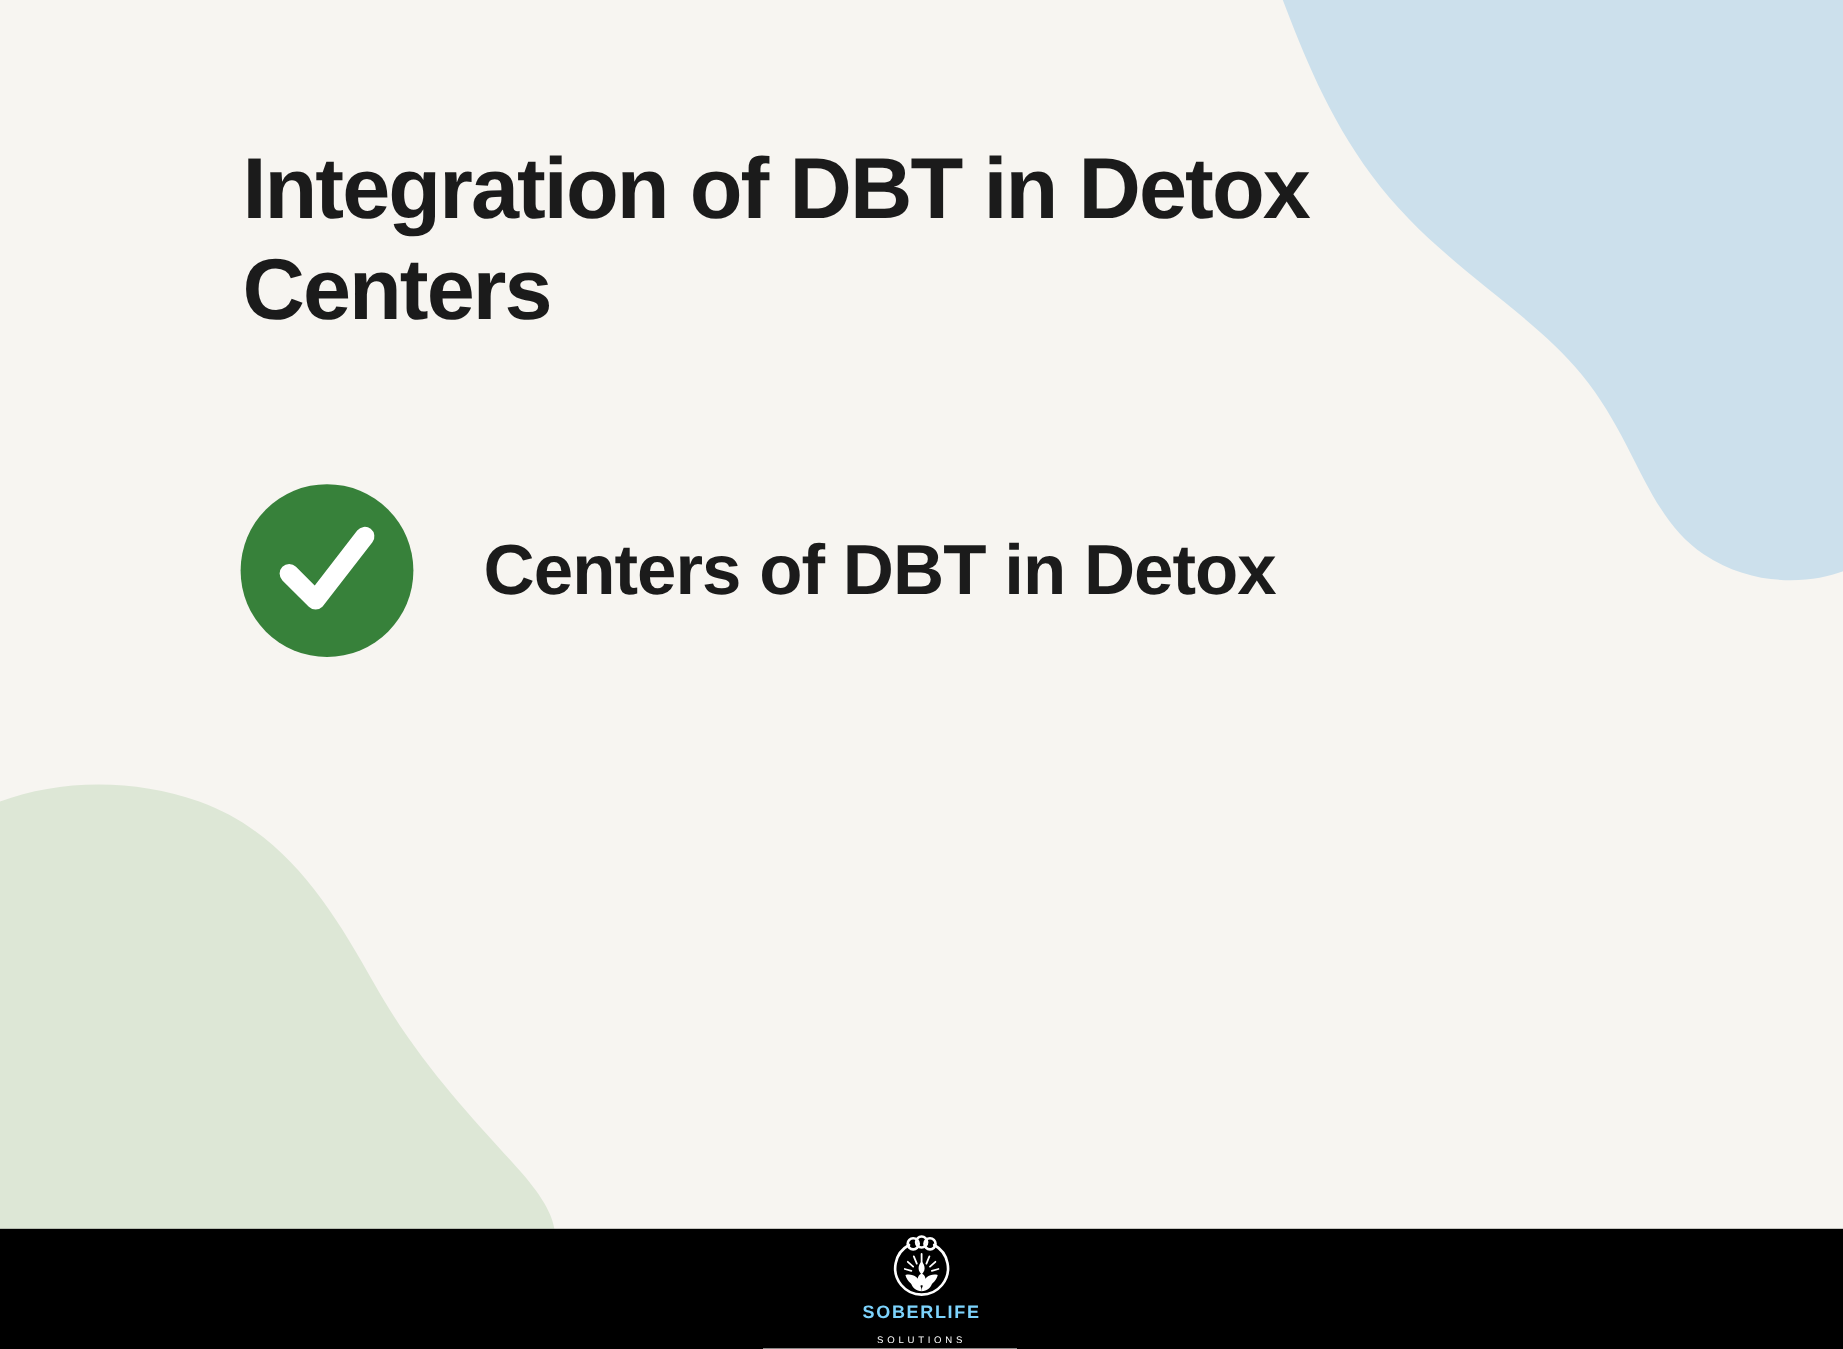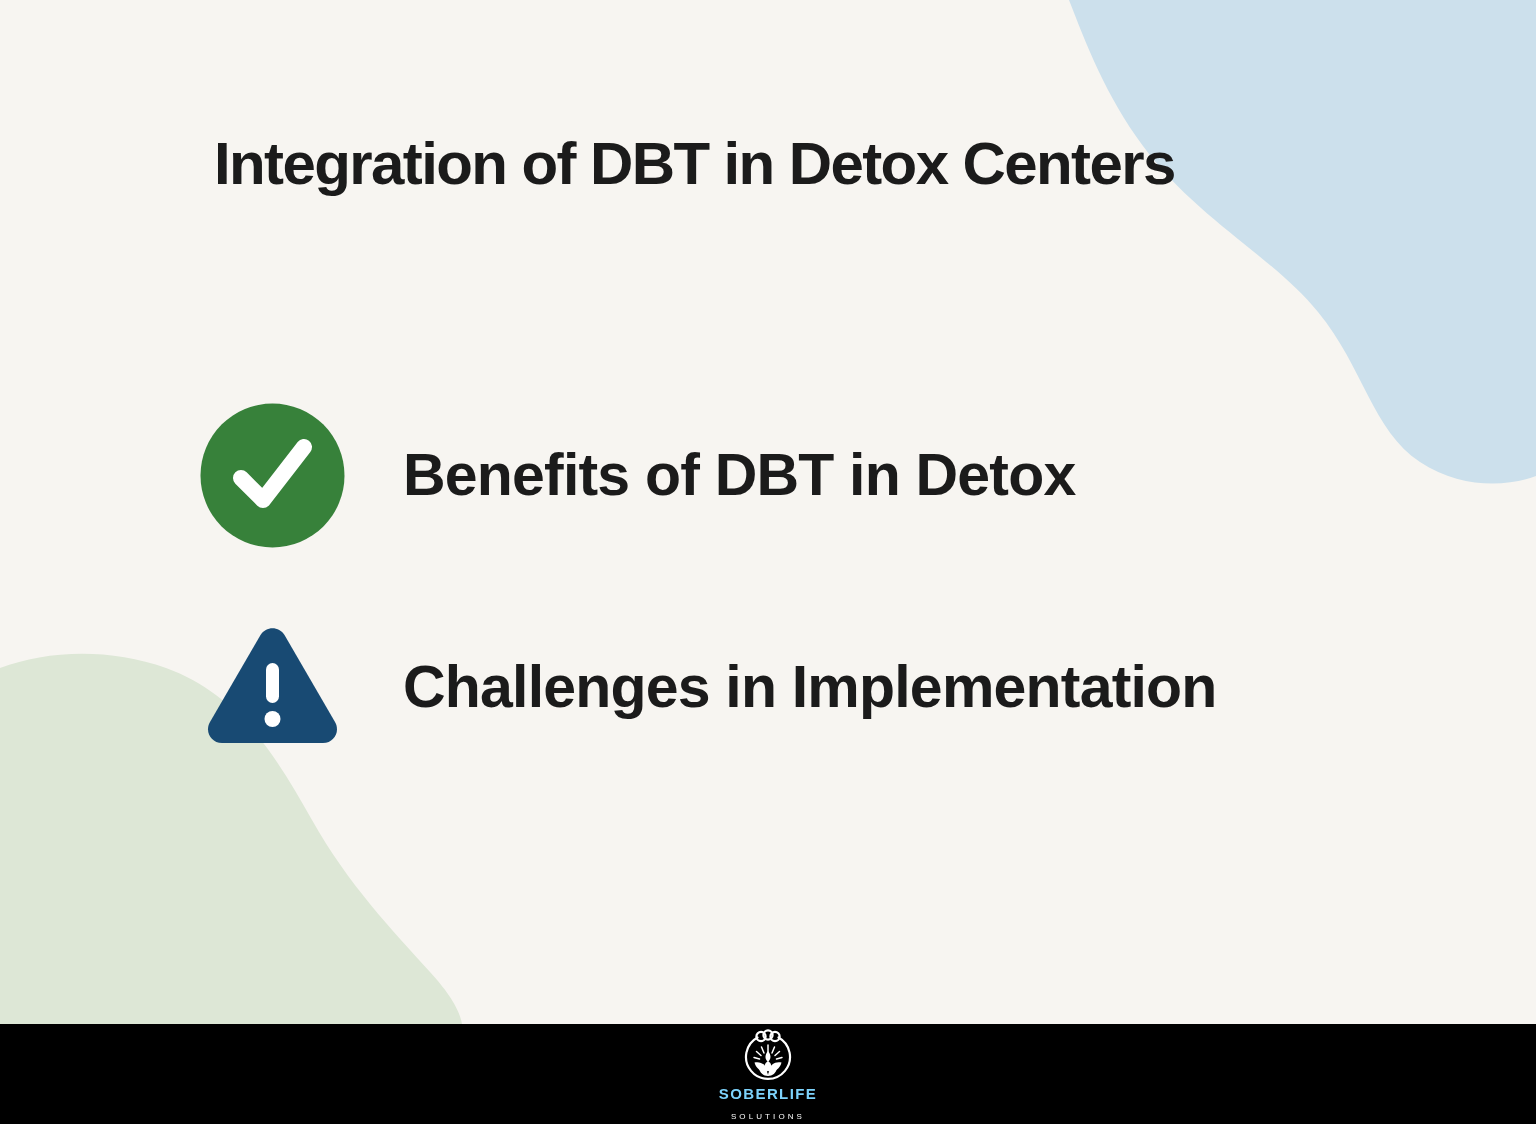--- a/index.html
+++ b/index.html
@@ -24,22 +24,22 @@
     height: 1124px;
     pointer-events: none;
   }
 
   
   .title {
     position: absolute;
     left: 198px;
     top: 113px;
     width: 1040px;
-    margin: 16px;
-    font-size: 60px;
+    margin: 4px;
+    font-size: 72px;
     line-height: 1.16;
     font-weight: 700;
     letter-spacing: -1.6px;
     color: #1b1b1b;
     font-family: "Liberation Sans", sans-serif;
   }
 
   
   .bullets {
     position: absolute;
@@ -129,34 +129,23 @@
 
   <div class="bullets">
 
     <div class="bullet-row">
       <span class="bullet-icon">
         <svg width="145" height="145" viewBox="0 0 145 145">
           <circle cx="72.5" cy="72.5" r="72" fill="#37813a"></circle>
           <path d="M41 75 L63 97 L104 44" fill="none" stroke="#ffffff" stroke-width="16" stroke-linecap="round" stroke-linejoin="round"></path>
         </svg>
       </span>
-      <span class="bullet-text">Benefits of DBT in Detox</span>
+      <span class="bullet-text">Centers of DBT in Detox</span>
     </div>
 
-    <div class="bullet-row">
-      <span class="bullet-icon">
-        <svg width="145" height="145" viewBox="0 0 145 145">
-          <path d="M60.5 20 C66 11 79 11 84.5 20 L135 107 C140.5 116.5 134 128 123 128
-                   L22 128 C11 128 4.5 116.5 10 107 Z" fill="#184a73"></path>
-          <rect x="66" y="48" width="13" height="40" rx="6.5" fill="#ffffff"></rect>
-          <circle cx="72.5" cy="104" r="8" fill="#ffffff"></circle>
-        </svg>
-      </span>
-      <span class="bullet-text">Challenges in Implementation</span>
-    </div>
 
   </div>
 
   <div class="footer-bar">
     <div class="logo">
       <svg class="logo-mark" width="54" height="54" viewBox="0 0 54 54">
 
         <path d="M16.5 8.5 A22 22 0 1 0 37.5 8.5" fill="none" stroke="#ffffff" stroke-width="2.2" stroke-linecap="round"></path>
 
         <circle cx="20" cy="7.5" r="4.6" fill="none" stroke="#ffffff" stroke-width="2.2"></circle>

